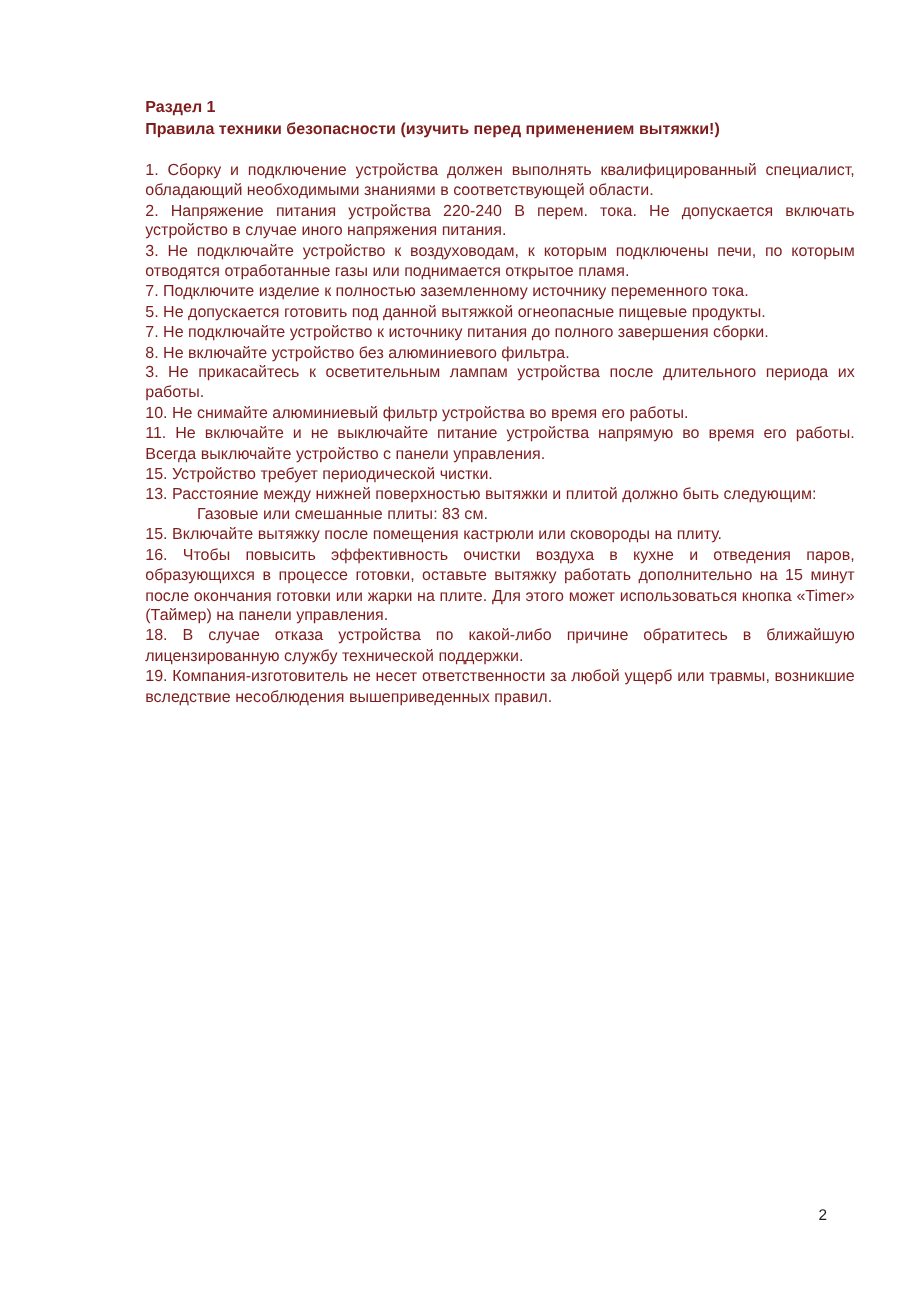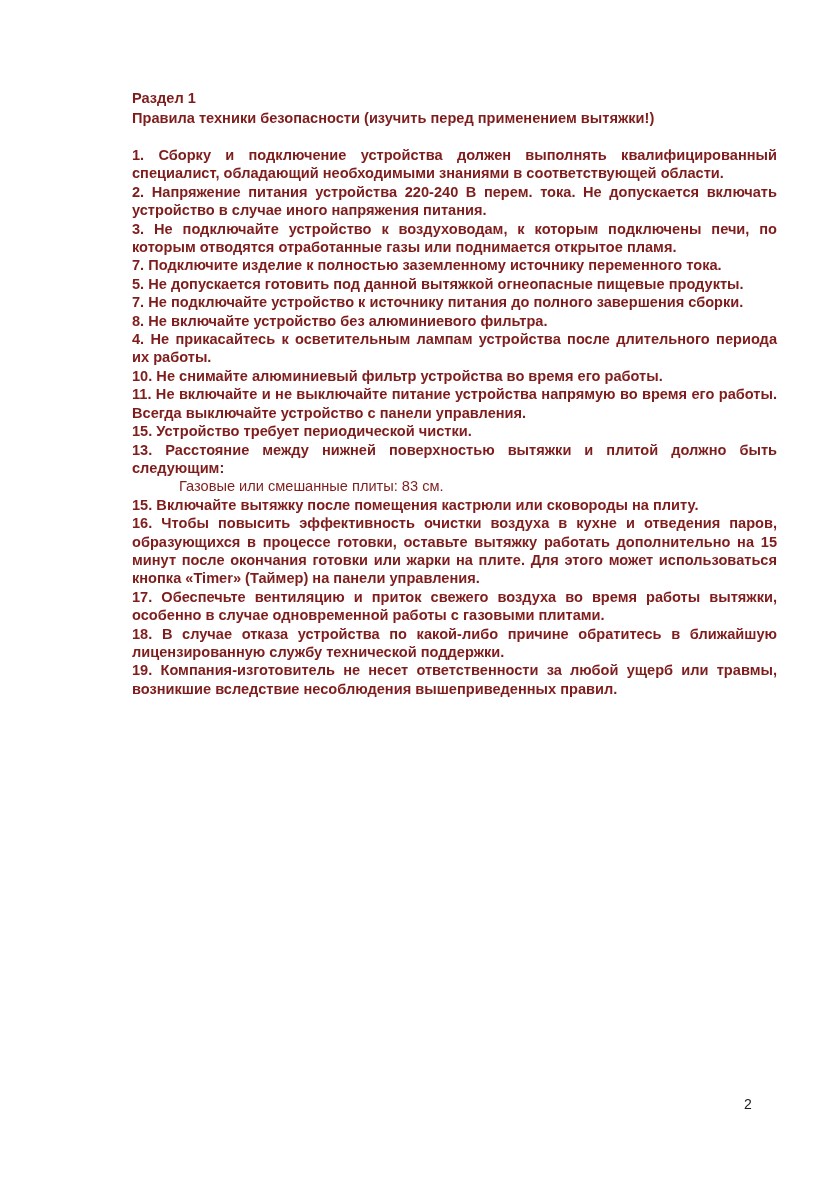--- a/index.html
+++ b/index.html
@@ -1,48 +1,47 @@
 <!DOCTYPE html>
 <html><head>
 <meta charset="utf-8">
 <style>
   html, body { margin: 0; padding: 0; background: #ffffff; }
   body { width: 839px; height: 1191px; position: relative; overflow: hidden; }
   .page { position: absolute; left: 108px; top: 89px; width: 645px; color: #7f1d1d;
           font-family: "Liberation Sans", sans-serif; font-size: 14.6px; line-height: 18.4px; margin-left: 24px; }
   .h { font-weight: bold; margin: 0; font-size: 14.6px; line-height: 19.5px; }
   .spacer { height: 18px; }
-  .item { margin: 0; text-align: justify; font-weight: bold; }
+  .item { margin: 0; text-align: justify; }
   .sub { margin: 0; padding-left: 47px; }
   .pagenum { position: absolute; left: 744px; top: 1096px; font-family: "Liberation Sans", sans-serif;
              font-size: 14px; color: #1a1a1a; }
 </style>
 </head>
 <body>
 
 <div class="page">
   <p class="h">Раздел 1</p>
   <p class="h">Правила техники безопасности (изучить перед применением вытяжки!)</p>
   <div class="spacer"></div>
 
   <p class="item">1. Сборку и подключение устройства должен выполнять квалифицированный специалист, обладающий необходимыми знаниями в соответствующей области.</p>
   <p class="item">2. Напряжение питания устройства 220-240 В перем. тока. Не допускается включать устройство в случае иного напряжения питания.</p>
   <p class="item">3. Не подключайте устройство к воздуховодам, к которым подключены печи, по которым отводятся отработанные газы или поднимается открытое пламя.</p>
   <p class="item">7. Подключите изделие к полностью заземленному источнику переменного тока.</p>
   <p class="item">5. Не допускается готовить под данной вытяжкой огнеопасные пищевые продукты.</p>
   <p class="item">7. Не подключайте устройство к источнику питания до полного завершения сборки.</p>
   <p class="item">8. Не включайте устройство без алюминиевого фильтра.</p>
-  <p class="item">4. Не прикасайтесь к осветительным лампам устройства после длительного периода их работы.</p>
+  <p class="item">3. Не прикасайтесь к осветительным лампам устройства после длительного периода их работы.</p>
   <p class="item">10. Не снимайте алюминиевый фильтр устройства во время его работы.</p>
   <p class="item">11. Не включайте и не выключайте питание устройства напрямую во время его работы. Всегда выключайте устройство с панели управления.</p>
   <p class="item">15. Устройство требует периодической чистки.</p>
   <p class="item">13. Расстояние между нижней поверхностью вытяжки и плитой должно быть следующим:</p>
 
   <p class="sub">Газовые или смешанные плиты: 83 см.</p>
 
   <p class="item">15. Включайте вытяжку после помещения кастрюли или сковороды на плиту.</p>
   <p class="item">16. Чтобы повысить эффективность очистки воздуха в кухне и отведения паров, образующихся в процессе готовки, оставьте вытяжку работать дополнительно на 15 минут после окончания готовки или жарки на плите. Для этого может использоваться кнопка «Timer» (Таймер) на панели управления.</p>
-  <p class="item">17. Обеспечьте вентиляцию и приток свежего воздуха во время работы вытяжки, особенно в случае одновременной работы с газовыми плитами.</p>
   <p class="item">18. В случае отказа устройства по какой-либо причине обратитесь в ближайшую лицензированную службу технической поддержки.</p>
   <p class="item">19. Компания-изготовитель не несет ответственности за любой ущерб или травмы, возникшие вследствие несоблюдения вышеприведенных правил.</p>
 </div>
 
 <div class="pagenum">2</div>
 
 </body></html>

